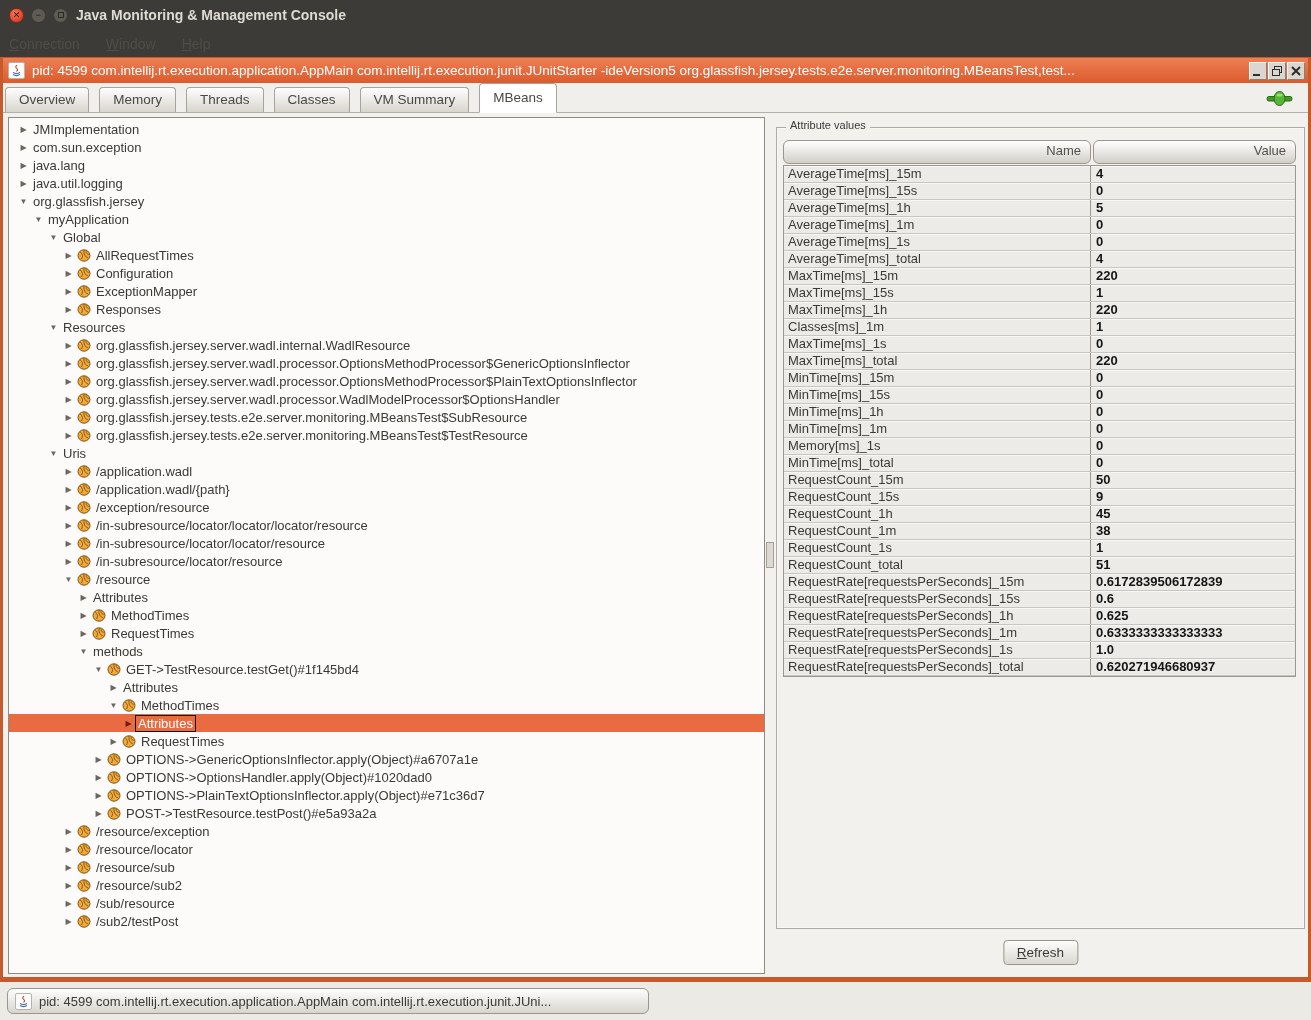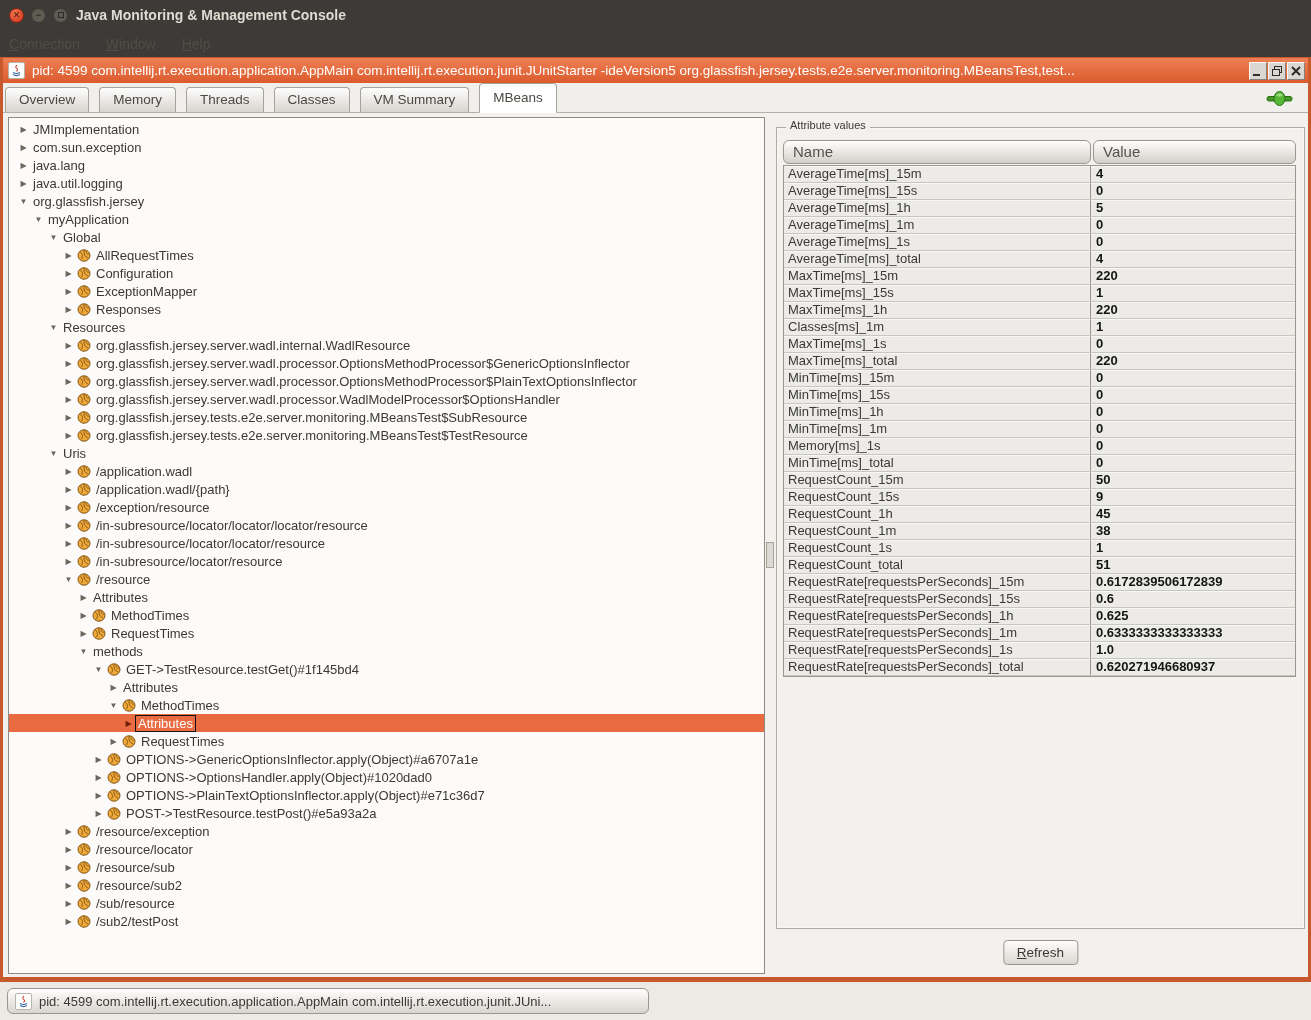--- a/index.html
+++ b/index.html
@@ -57,21 +57,21 @@
   .divider { position:absolute; left:762px; top:0; bottom:0; width:10px; background:#F2F1ED; }
   .divider .grip { position:absolute; left:1px; top:428px; width:8px; height:26px; background:#DCD9D2; border:1px solid #A6A29A; }
 
   
   .rightpanel { position:absolute; left:772px; right:2px; top:3px; bottom:3px; }
   .groupbox { position:absolute; left:1px; right:1px; top:10px; bottom:45px;
               border:1px solid #AEABA4; box-shadow:inset 0 0 0 1px #F8F7F4; }
   .gb-label { position:absolute; top:-9px; left:9px; background:#F2F1ED; padding:0 4px; font-size:11px; color:#3A3935; }
   .theader { position:absolute; top:12px; left:6px; right:8px; height:24px; display:flex; gap:2px; }
   .hcell { border:1px solid #9B978F; border-radius:6px; background:linear-gradient(#FFFFFF,#D2CFC8);
-           font-size:15px; color:#55524C; padding:2px 9px; }
+           font-size:13px; color:#55524C; padding:2px 9px;text-align:right; }
   .hcell.name { width:308px; flex:none; }
   .hcell.value { flex:1; }
   .tbody { position:absolute; top:37px; left:6px; right:8px; border:1px solid #9B978F; background:#F4F3F0; }
   .trow { height:17px; border-bottom:1px solid #C8C6C0; background:#ECEBE8; box-shadow:inset 0 1px 0 #F7F7F5; display:flex; }
   .tname { width:307px; flex:none; border-right:1px solid #9B978F; font-size:13px; color:#3A3935; line-height:16px; padding:0 4px; overflow:hidden; }
   .tval  { flex:1; font-size:13px; font-weight:bold; color:#151515; line-height:16px; padding:0 5px; overflow:hidden; }
 
   .refresh { position:absolute; bottom:9px; left:50%; transform:translateX(-50%);
              font-family:inherit; font-size:13.5px; color:#3A3935; padding:4px 13px;
              background:linear-gradient(#FDFDFC,#DAD7D0); border:1px solid #98948C; border-radius:4px; }

